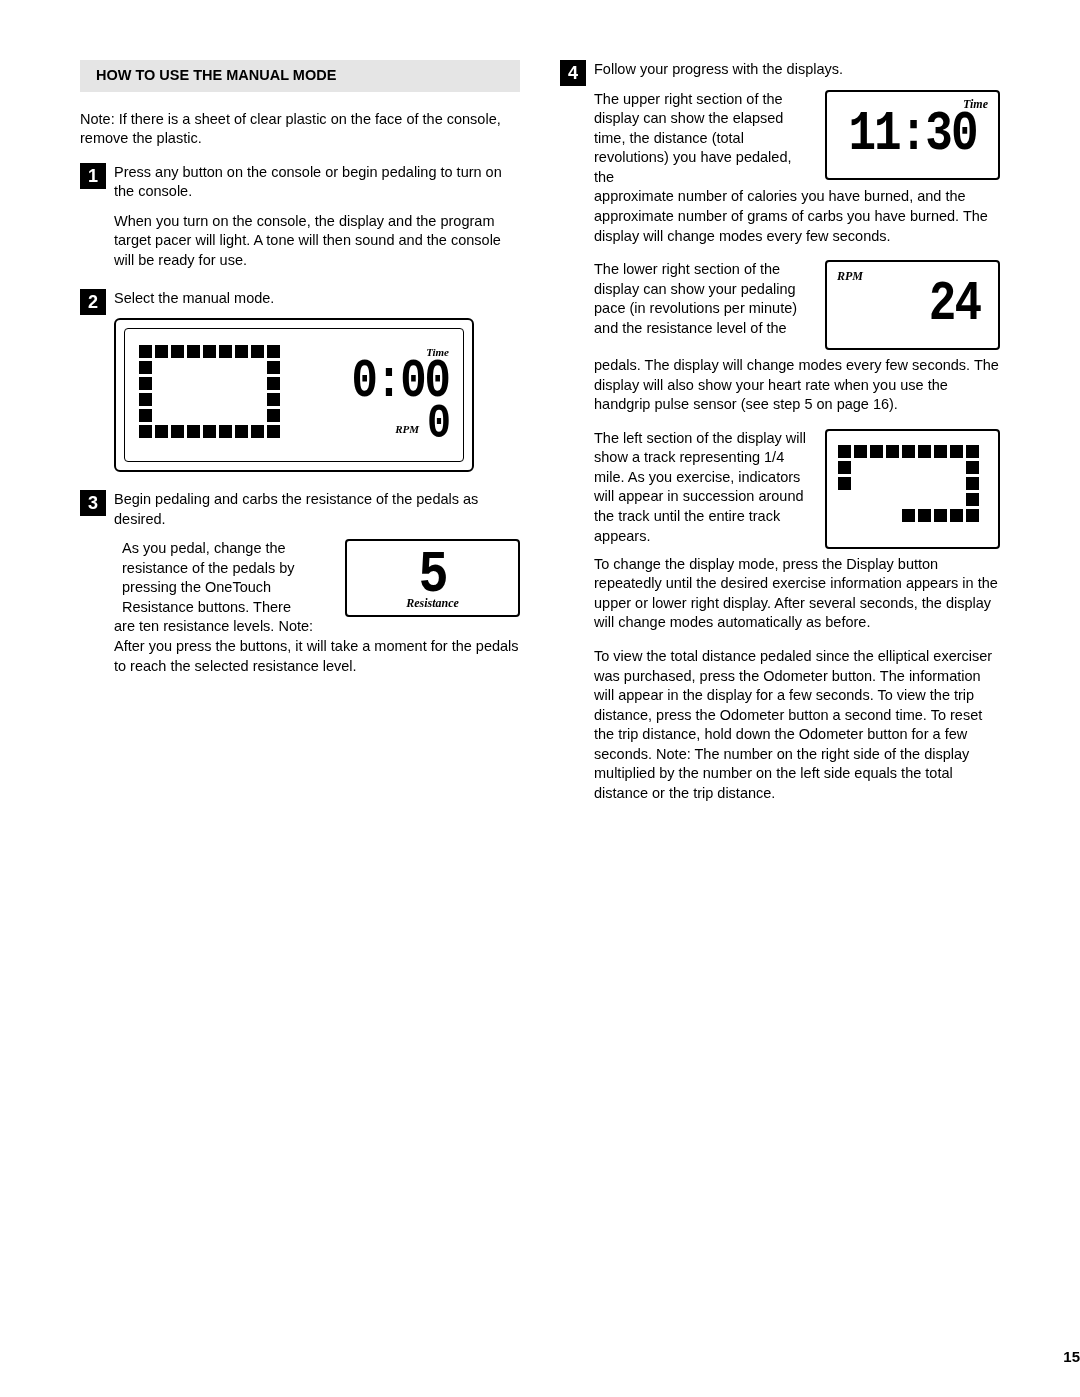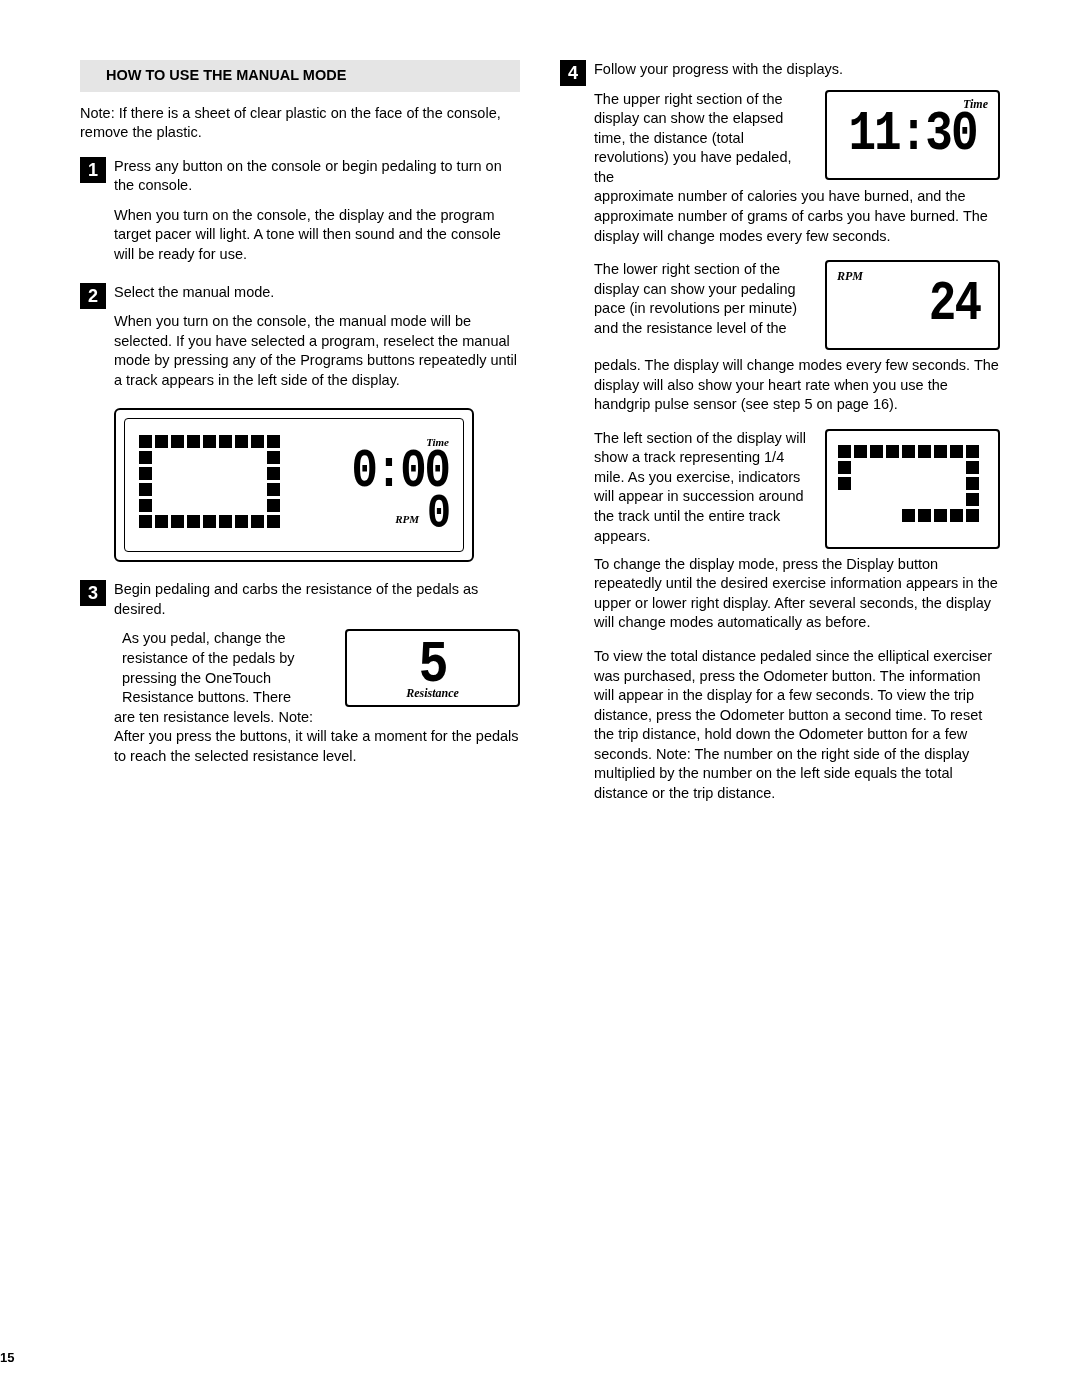--- a/index.html
+++ b/index.html
@@ -22,23 +22,23 @@
   .columns {
     display: flex;
     gap: 40px;
   }
   .col {
     flex: 1;
     min-width: 0;
   }
   .section-header {
     background: #e5e5e5;
-    padding: 6px 26px;
-    font-weight: bold;
-    margin-bottom: 12px;
+    padding: 6px 16px;
+    font-weight: bold;
+    margin-bottom: 18px;
   }
   p { margin: 0 0 14px 0; }
   .step {
     position: relative;
     padding-left: 34px;
     margin-bottom: 6px;
   }
   .step-num {
     position: absolute;
     left: 0;
@@ -166,23 +166,23 @@
     padding: 14px 10px;
     box-sizing: border-box;
   }
   .track2 { width: 150px; height: 90px; position: relative; margin: 0 auto; }
   .track2 .sq { position: absolute; width: 13px; height: 13px; background: #000; }
 
   .page-number {
     position: absolute;
     bottom: 30px;
     left: 0; right: 0;
-    text-align: left;
-    font-weight: bold;
-    font-size: 13px;
+    text-align: right;
+    font-weight: bold;
+    font-size: 15px;
   }
 </style>
 </head>
 <body>
 
 <div class="page">
   <div class="columns">
 
     <div class="col">
       <div class="section-header">HOW TO USE THE MANUAL MODE</div>
@@ -193,23 +193,20 @@
         <div class="step-num">1</div>
         <div class="step-title">Press any button on the console or begin pedaling to turn on the console.</div>
       </div>
       <div class="step-body">
         <p>When you turn on the console, the display and the program target pacer will light. A tone will then sound and the console will be ready for use.</p>
       </div>
 
       <div class="step">
         <div class="step-num">2</div>
         <div class="step-title">Select the manual mode.</div>
-      </div>
-      <div class="step-body">
-        <p>When you turn on the console, the manual mode will be selected. If you have selected a program, reselect the manual mode by pressing any of the Programs buttons repeatedly until a track appears in the left side of the display.</p>
       </div>
 
       <div class="console-outer">
         <div class="console-inner">
           <div class="track">
 
             <div class="sq" style="left:0;top:0"></div>
               <div class="sq" style="left:16px;top:0"></div>
               <div class="sq" style="left:32px;top:0"></div>
               <div class="sq" style="left:48px;top:0"></div>

